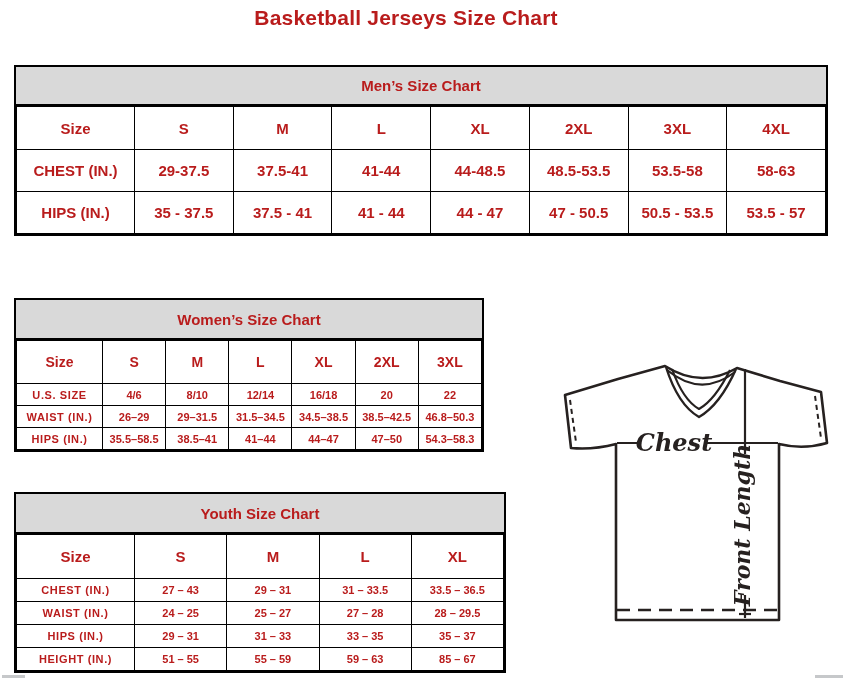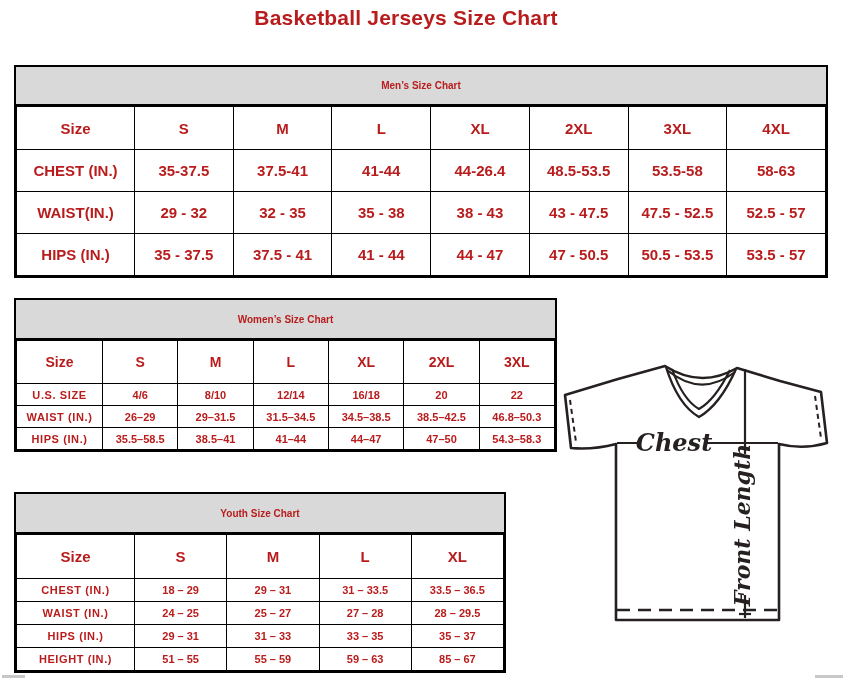--- a/index.html
+++ b/index.html
@@ -2,32 +2,32 @@
 <html><head>
 <meta charset="utf-8">
 <style>
   html,body{margin:0;padding:0;background:#fff;}
   .page{position:relative;width:843px;height:679px;background:#ffffff;
         font-family:"Liberation Sans",sans-serif;color:#b91c1c;overflow:hidden;padding-left:40px;}
   .page-title{position:absolute;top:6px;left:0;width:812px;text-align:center;
         font-size:21px;font-weight:bold;letter-spacing:.2px;}
   .tbl-wrap{position:absolute;border:2px solid #000;box-sizing:border-box;background:#fff;}
   .tbl-band{background:#d9d9d9;border-bottom:2px solid #000;display:flex;
-        align-items:center;justify-content:center;font-weight:bold;font-size:10px;}
+        align-items:center;justify-content:center;font-weight:bold;font-size:15px;}
   table{border-collapse:collapse;table-layout:fixed;width:100%;}
   td{border:1px solid #000;text-align:center;vertical-align:middle;
      font-weight:bold;padding:0;overflow:hidden;white-space:nowrap;}
 
   .mens{left:14px;top:65px;width:814px;}
   .mens .tbl-band{height:37px;}
   .mens td{font-size:15px;}
   .mens tr{height:42px;}
   .mens tr.head-row{height:43px;}
 
-  .womens{left:14px;top:298px;width:543px;}
+  .womens{left:14px;top:298px;width:470px;}
   .womens .tbl-band{height:38px;}
   .womens tr{height:22px;}
   .womens tr.head-row{height:43px;}
   .womens td{font-size:11px;}
   .womens tr.head-row td{font-size:14px;}
   .womens td.lbl{letter-spacing:.6px;text-align:center;}
 
   .youth{left:14px;top:492px;width:492px;}
   .youth .tbl-band{height:38px;}
   .youth tr{height:23px;}
@@ -66,37 +66,27 @@
           <td>S</td>
           <td>M</td>
           <td>L</td>
           <td>XL</td>
           <td>2XL</td>
           <td>3XL</td>
           <td>4XL</td>
         </tr>
         <tr>
           <td class="lbl">CHEST (IN.)</td>
-          <td>35-37.5</td>
+          <td>29-37.5</td>
           <td>37.5-41</td>
           <td>41-44</td>
-          <td>44-26.4</td>
+          <td>44-48.5</td>
           <td>48.5-53.5</td>
           <td>53.5-58</td>
           <td>58-63</td>
-        </tr>
-        <tr>
-          <td class="lbl">WAIST(IN.)</td>
-          <td>29 - 32</td>
-          <td>32 - 35</td>
-          <td>35 - 38</td>
-          <td>38 - 43</td>
-          <td>43 - 47.5</td>
-          <td>47.5 - 52.5</td>
-          <td>52.5 - 57</td>
         </tr>
         <tr>
           <td class="lbl">HIPS (IN.)</td>
           <td>35 - 37.5</td>
           <td>37.5 - 41</td>
           <td>41 - 44</td>
           <td>44 - 47</td>
           <td>47 - 50.5</td>
           <td>50.5 - 53.5</td>
           <td>53.5 - 57</td>
@@ -163,21 +153,21 @@
       <tbody>
         <tr class="head-row">
           <td>Size</td>
           <td>S</td>
           <td>M</td>
           <td>L</td>
           <td>XL</td>
         </tr>
         <tr>
           <td class="lbl">CHEST (IN.)</td>
-          <td>18 – 29</td>
+          <td>27 – 43</td>
           <td>29 – 31</td>
           <td>31 – 33.5</td>
           <td>33.5 – 36.5</td>
         </tr>
         <tr>
           <td class="lbl">WAIST (IN.)</td>
           <td>24 – 25</td>
           <td>25 – 27</td>
           <td>27 – 28</td>
           <td>28 – 29.5</td>

